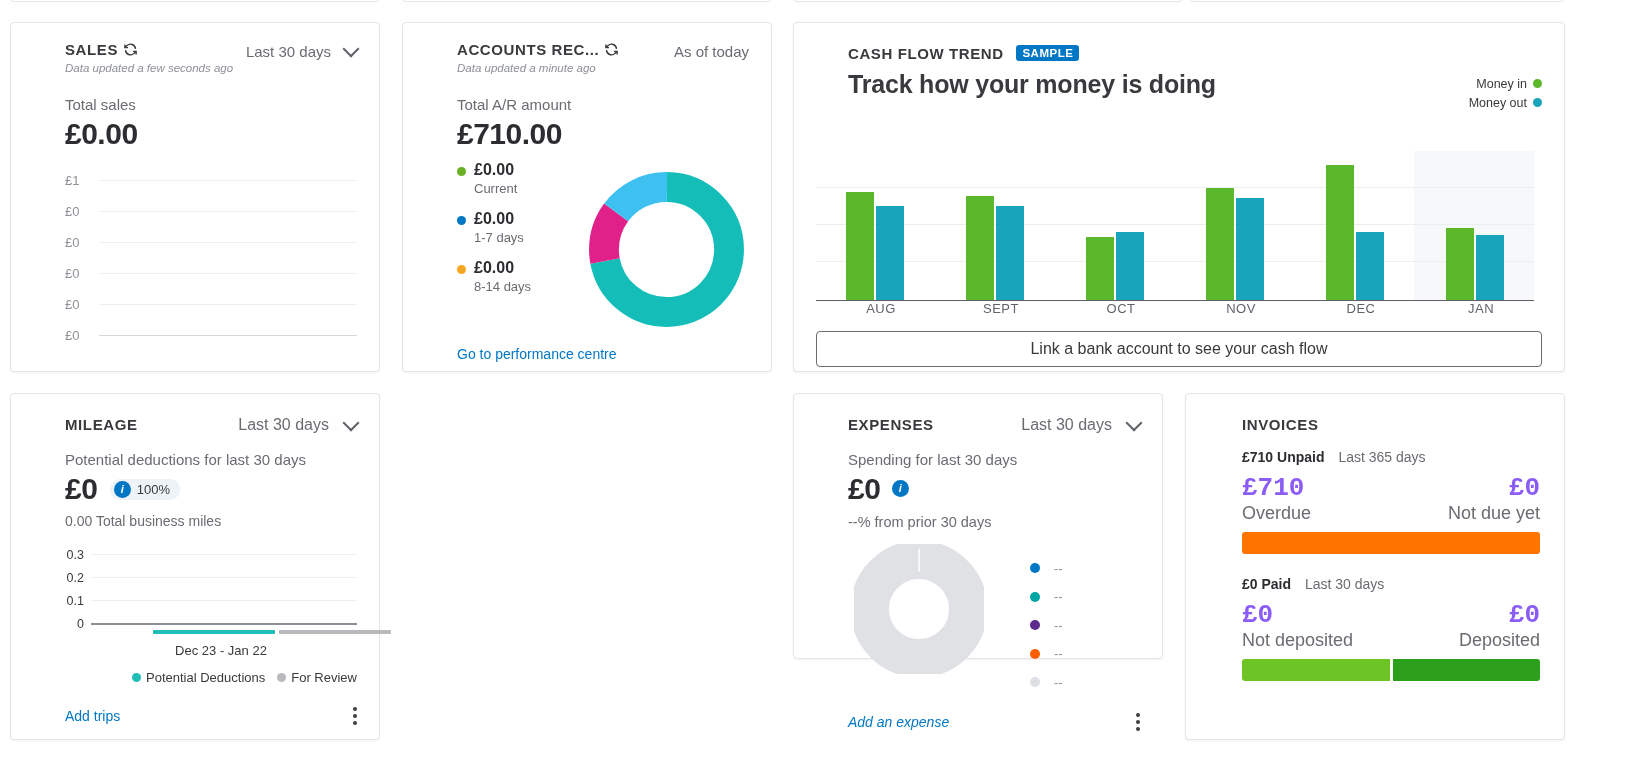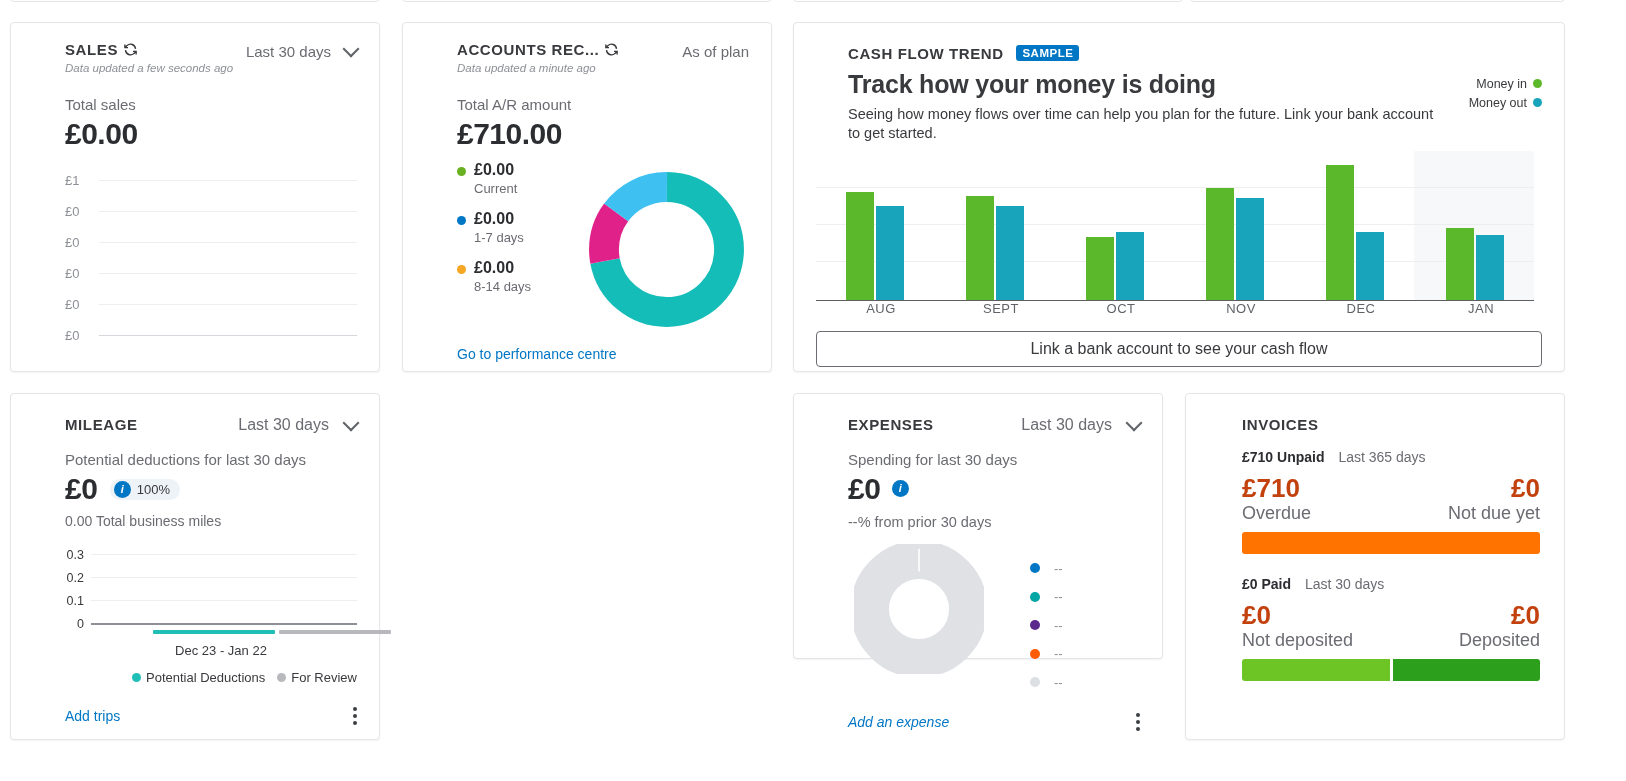--- a/index.html
+++ b/index.html
@@ -133,21 +133,21 @@
   .ex-leg-item { display:flex; align-items:center; height:28.5px; }
   .ex-leg-item i { width:10px; height:10px; border-radius:50%; margin-right:14px; }
   .ex-leg-item span { font-size:13px; color:#8d9096; }
 
   
   #invoices-card { left:1185px; top:393px; width:380px; height:347px; }
   .inv-head { font-size:14px; color:#393a3d; margin-top:16px; }
   .inv-head b { font-weight:bold; color:#2c2d31; }
   .inv-head em { font-style:normal; color:#6b6c72; margin-left:10px; }
   .inv-row { display:flex; justify-content:space-between; align-items:flex-end; margin-top:9px; }
-  .inv-amt { font-size:26px; font-weight:bold; color:#c2410c; line-height:28px; }
+  .inv-amt { font-size:26px; font-weight:bold; color:#8b5cf6; line-height:28px;font-family:Liberation Mono, monospace; }
   .inv-sub { font-size:18px; color:#6b6c72; margin-top:1px; }
   .inv-bar { height:22px; border-radius:3px; margin-top:8px; display:flex; gap:3px; overflow:hidden; }
   .inv-bar > div { height:100%; }
   .r { text-align:right; }
 </style>
 </head>
 <body>
 
 <div class="page">
 
@@ -223,21 +223,21 @@
               <svg viewBox="0 0 24 24" width="15" height="15" fill="none" stroke="#393a3d" stroke-width="2.2">
                 <path d="M20 11a8 8 0 0 0-13.6-5.2L3 9"></path>
                   <path d="M4 13a8 8 0 0 0 13.6 5.2L21 15"></path>
                 <path d="M3 4v5h5"></path>
                   <path d="M21 20v-5h-5"></path>
               </svg>
             </span>
           </div>
           <div class="subnote" style="margin-top:4px;">Data updated a minute ago</div>
         </div>
-        <div class="period" style="padding-top:2px;">As of plan</div>
+        <div class="period" style="padding-top:2px;">As of today</div>
       </div>
 
       <div class="metric-label" style="margin-top:22px;">Total A/R amount</div>
       <div class="metric-big" style="margin-top:4px;">£710.00</div>
 
       <div class="ar-body" style="margin-top:10px;">
         <div class="ar-legend">
           <div class="leg-item">
             <span class="leg-dot" style="background:#6ab023"></span>
             <span>
@@ -275,21 +275,20 @@
     </div>
   </div>
 
   <div class="card" id="cashflow-card">
     <div style="padding:22px 22px 0 22px;">
       <div class="card-title">
         <span>CASH FLOW TREND</span>
         <span class="cf-badge">SAMPLE</span>
       </div>
       <div class="cf-h1">Track how your money is doing</div>
-      <div class="cf-p">Seeing how money flows over time can help you plan for the future. Link your bank account to get started.</div>
     </div>
 
     <div class="cf-legend">
       <div>
         <span>Money in</span><span class="d" style="background:#5cb82b"></span>
       </div>
       <div>
         <span>Money out</span><span class="d" style="background:#18a4bb"></span>
       </div>
     </div>

